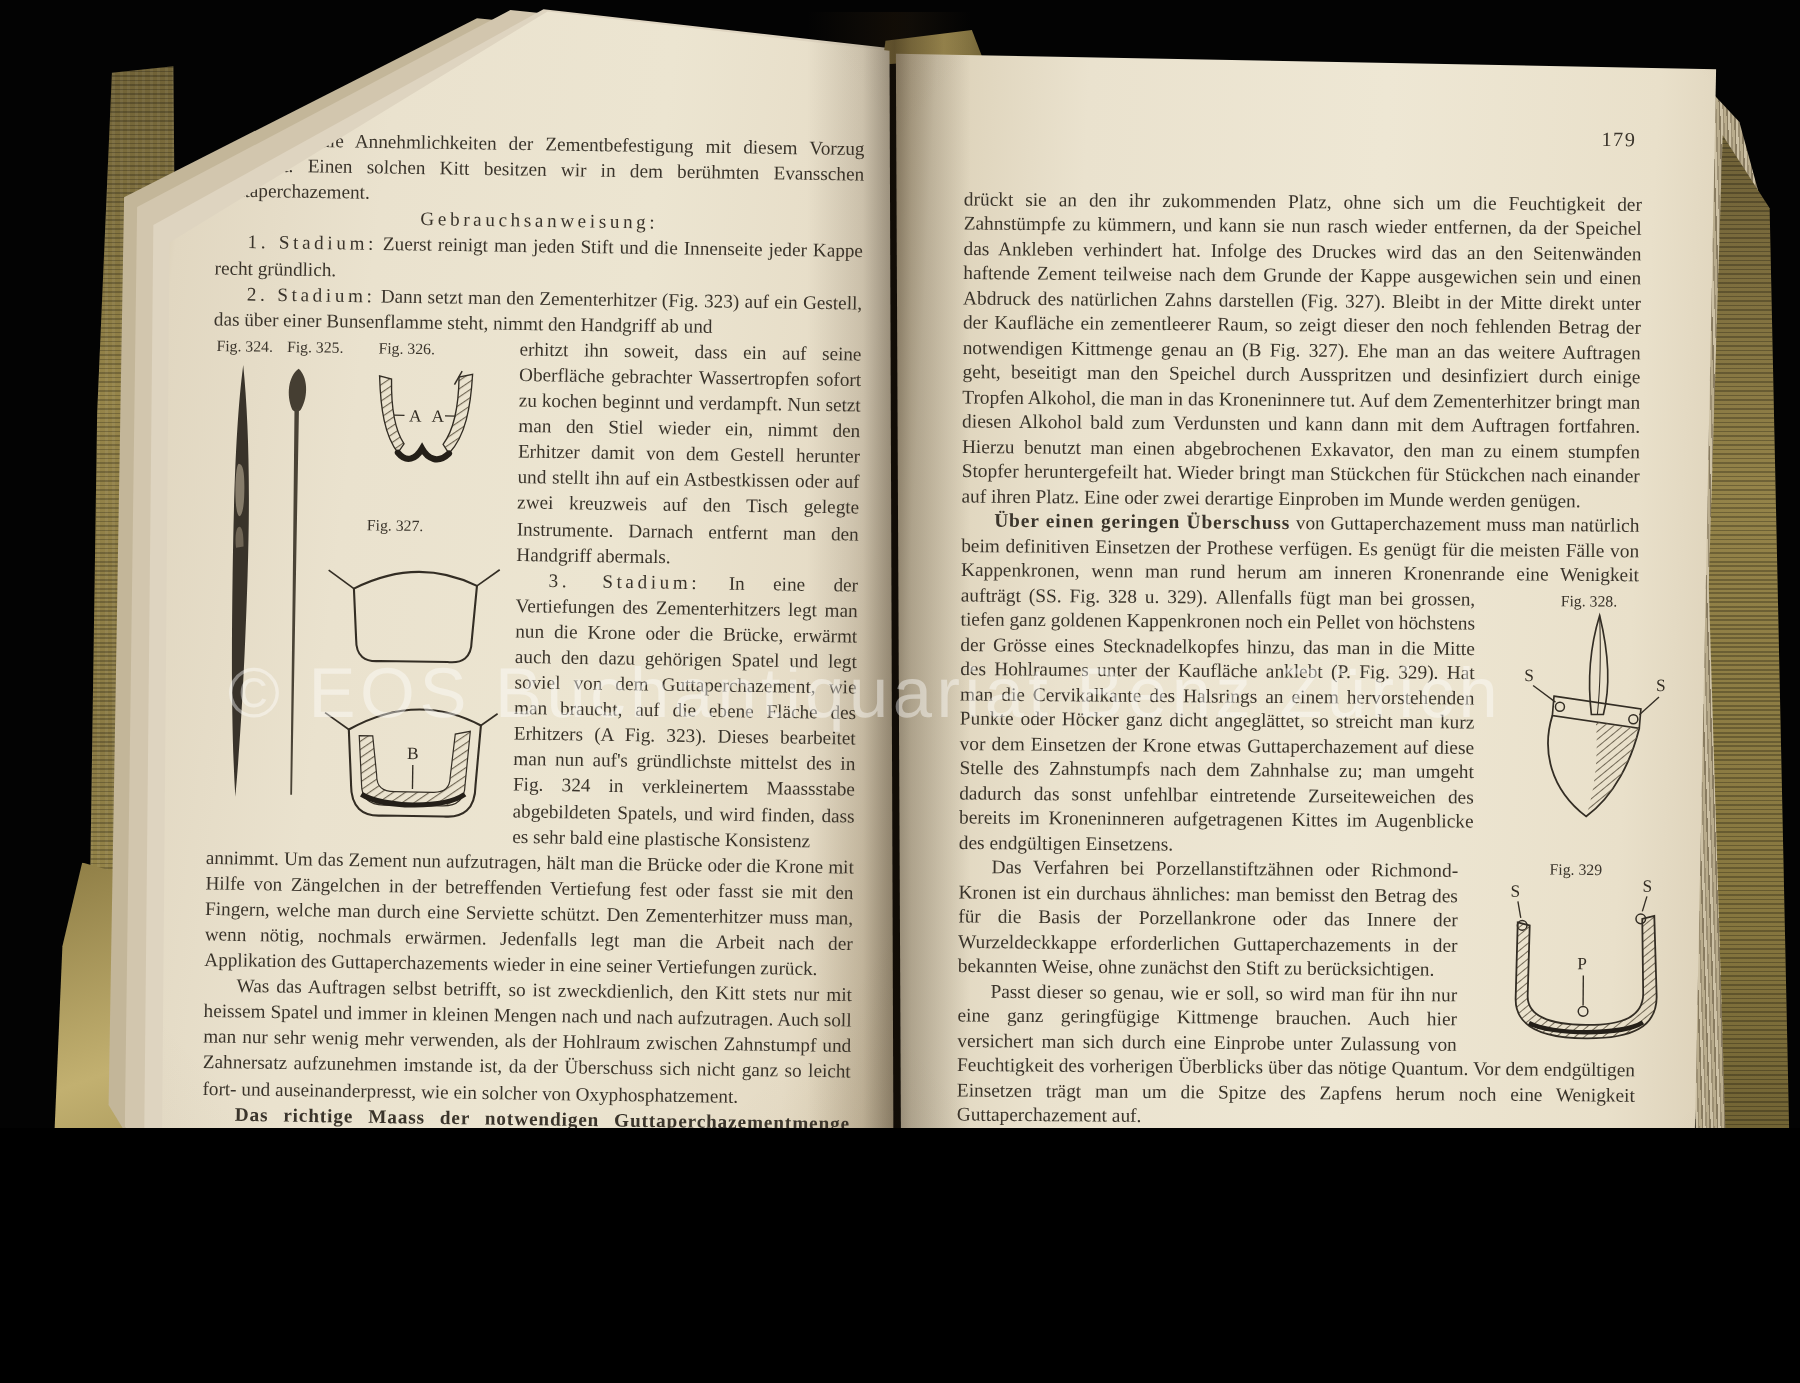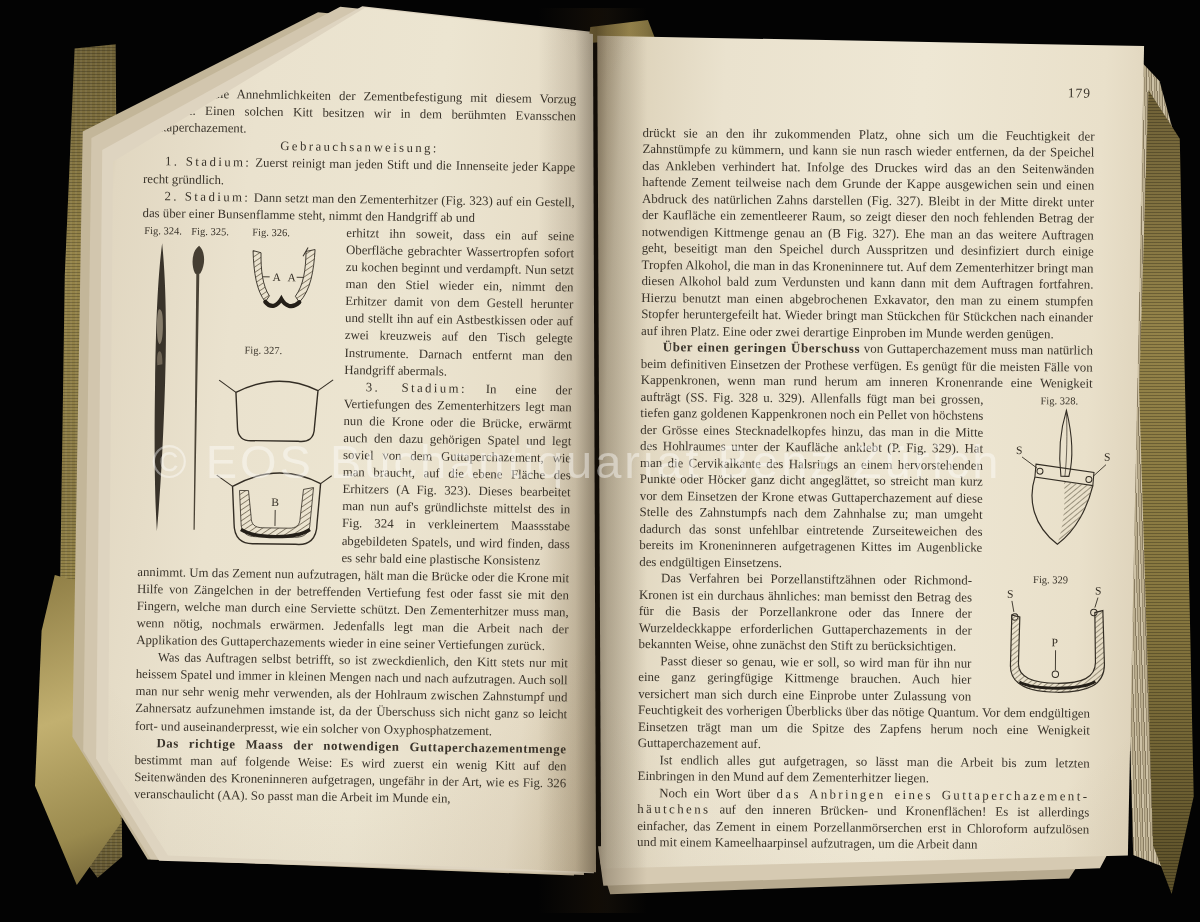--- a/index.html
+++ b/index.html
@@ -1,16 +1,16 @@
 <!DOCTYPE html>
 <html><head>
 <meta charset="utf-8">
 <style>
   html,body{margin:0;padding:0;background:#000;}
-  .scene{position:relative;width:1200px;height:922px;background:#030303;overflow:hidden;
+  .scene{position:relative;width:1200px;height:752px;background:#030303;overflow:hidden;
          font-family:"Liberation Serif",serif;color:#3a342b;}
   .layer{position:absolute;}
   
   .cover-left{left:50px;top:40px;width:82px;height:842px;
     clip-path:polygon(30% 1%,80% 0.5%,88% 97%,58% 99.5%,8% 93%,18% 28%);
     background:linear-gradient(180deg,#6f6136,#958449 26%,#8a7a44 55%,#a6954f 82%,#5f5330);
     }
   .cover-left::after{content:"";position:absolute;inset:0;
     background:repeating-linear-gradient(0deg,rgba(0,0,0,.22) 0 1px,transparent 1px 3px),
                repeating-linear-gradient(90deg,rgba(255,255,255,.05) 0 2px,transparent 2px 5px);}

